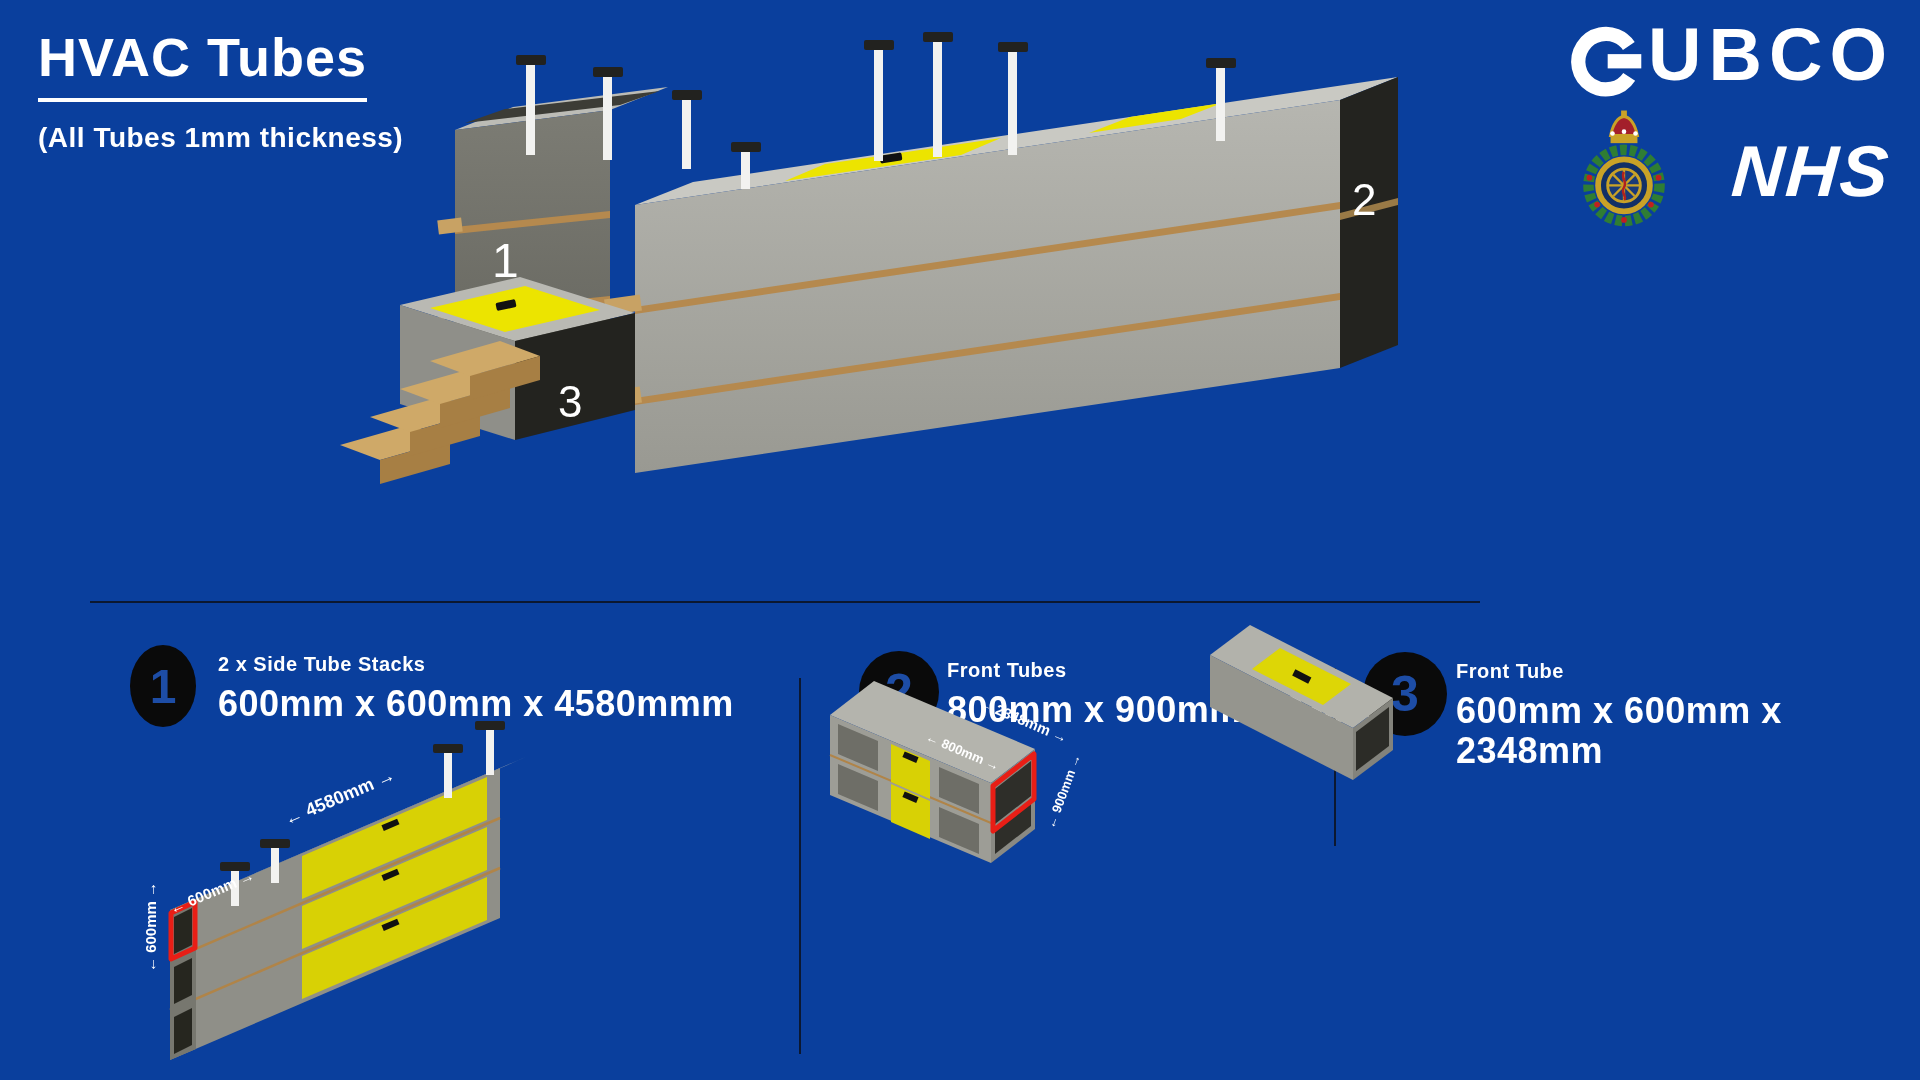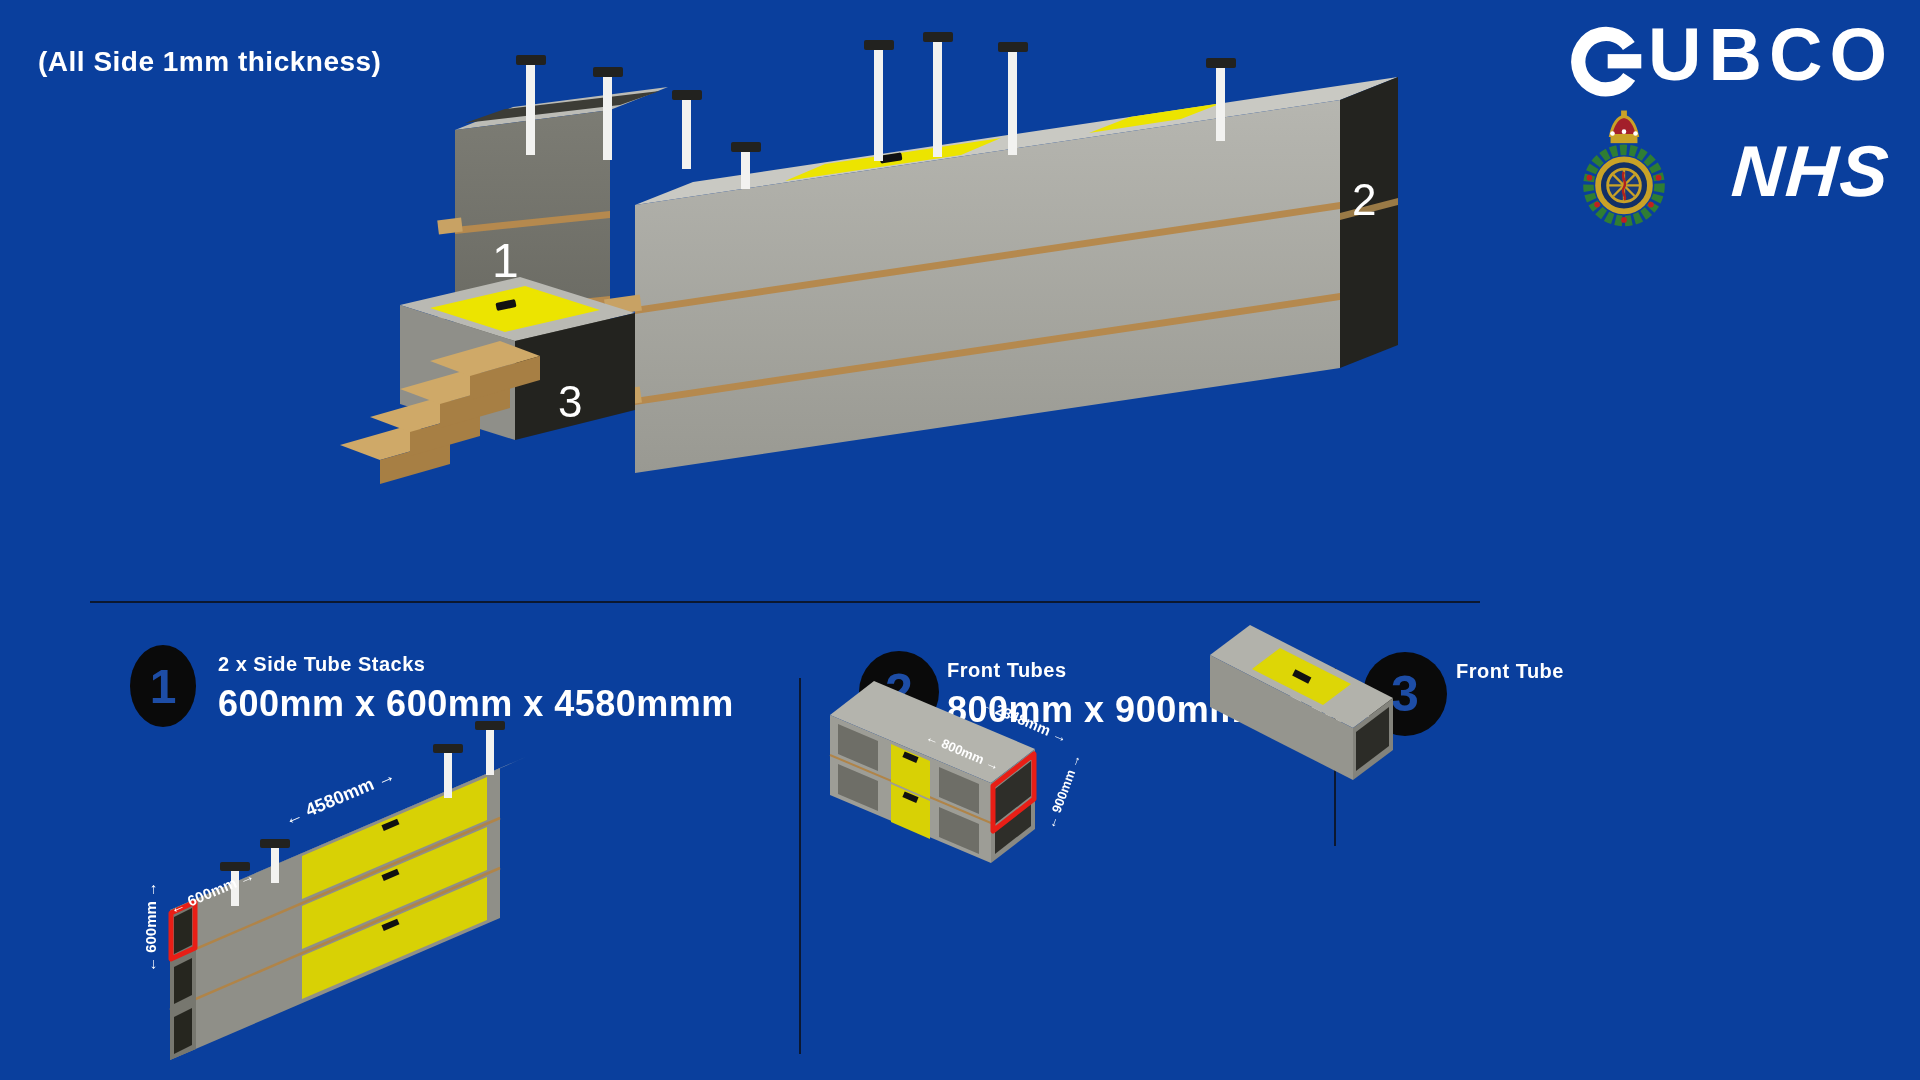--- a/index.html
+++ b/index.html
@@ -46,21 +46,22 @@
   .sec-text.t3{left:1456px;top:651px;}
   .abs{position:absolute;}
   svg text{font-family:"Liberation Sans",sans-serif;}
 </style>
 </head>
 <body>
 
 <div class="page">
 
   <div class="title-block">
-    <div class="page-subtitle">(All Side 1mm thickness)</div>
+    <div class="page-title">HVAC Tubes</div>
+    <div class="page-subtitle">(All Tubes 1mm thickness)</div>
   </div>
 
   <div class="logo-block">
     <div class="subco">
       <svg width="84" height="84" viewBox="0 0 100 100">
         <circle cx="50" cy="52" r="33" fill="none" stroke="#ffffff" stroke-width="17" stroke-dasharray="168 40" stroke-dashoffset="-26" transform="rotate(-12 50 52)"></circle>
         <rect x="52" y="43" width="40" height="17" fill="#ffffff"></rect>
       </svg>
       <span class="subco-text">UBCO</span>
     </div>
@@ -211,20 +212,21 @@
 
   <div class="badge b2">2</div>
   <div class="sec-text t2">
     <div class="sec-title">Front Tubes</div>
     <div class="sec-dims">800mm x 900mm x 2348mm</div>
   </div>
 
   <div class="badge b3">3</div>
   <div class="sec-text t3">
     <div class="sec-title">Front Tube</div>
+    <div class="sec-dims">600mm x 600mm x 2348mm</div>
   </div>
 
   <svg class="abs" style="left:100px;top:640px;" width="432" height="440" viewBox="0 0 432 440">
 
     <polygon points="70,270 400,128 426,117 96,259" fill="#b9b9b2"></polygon>
 
     <polygon points="70,270 400,128 400,278 70,420" fill="#8f8f88"></polygon>
     <line x1="70" y1="320" x2="400" y2="178" stroke="#b08448" stroke-width="2.5"></line>
     <line x1="70" y1="370" x2="400" y2="228" stroke="#b08448" stroke-width="2.5"></line>
 

